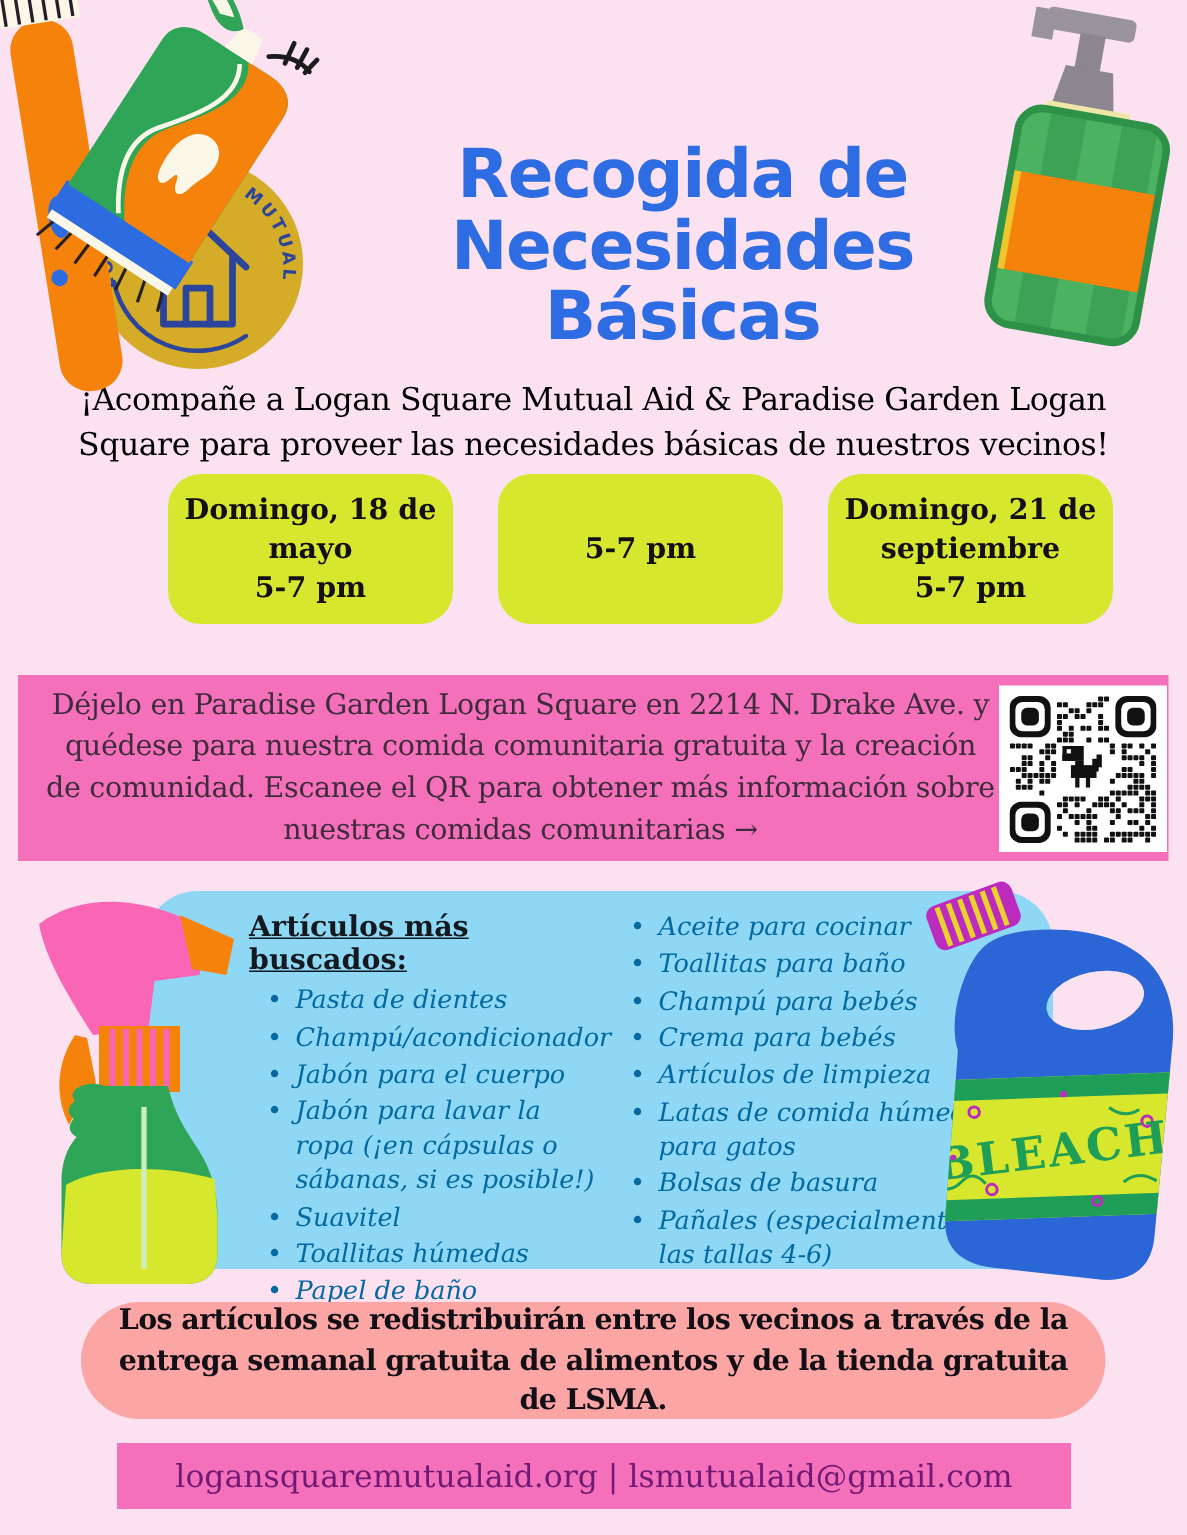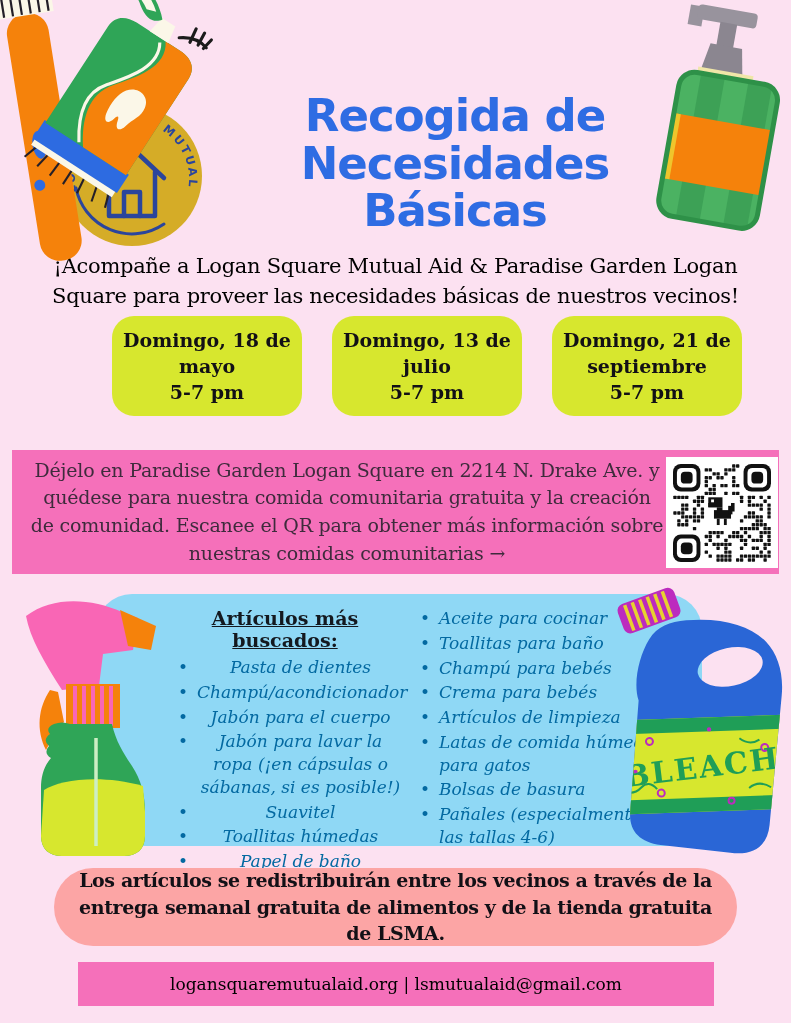--- a/index.html
+++ b/index.html
@@ -30,39 +30,39 @@
   .dropoff-text{position:absolute;left:18px;top:0;width:634px;height:124px;display:flex;
                 align-items:center;justify-content:center;text-align:center;
                 font-size:19px;line-height:1.45;letter-spacing:-0.2px;color:#3E2B3C;}
   .qr-card{position:absolute;left:654px;top:7px;width:112px;height:111px;background:#fff;
            display:flex;align-items:center;justify-content:center;}
   .qr-card svg{width:98px;height:98px;}
 
   
   .items-panel{position:absolute;left:96px;top:594px;width:606px;height:252px;
                background:#8FD8F5;border-radius:36px;}
-  .col-left{position:absolute;left:70px;top:13px;width:238px;text-align:center;}
+  .col-left{position:absolute;left:70px;top:13px;width:238px;}
   .col-right{position:absolute;left:312px;top:13px;width:262px;}
   .items-heading{font-size:19px;font-weight:bold;text-decoration:underline;
                  margin:0 0 5px 0;color:#14191F;}
   .items-panel ul{list-style:none;margin:0;padding:0;font-size:17px;line-height:1.34;color:#0369a1;font-style:italic;}
   .items-panel li{position:relative;padding-left:31px;margin:0 0 2px 0;}
   .items-panel li::before{content:"•";position:absolute;left:12px;}
 
   
   .redistribution{position:absolute;left:54px;top:868px;width:683px;height:78px;
                   background:#fca5a5;border-radius:39px;display:flex;align-items:center;
                   justify-content:center;}
   .redistribution-text{width:648px;text-align:center;font-weight:bold;font-size:19px;
                        line-height:1.42;letter-spacing:-0.4px;color:#121016;}
 
   
   .contact-bar{position:absolute;left:78px;top:962px;width:636px;height:44px;background:#F570BA;
                display:flex;align-items:center;justify-content:center;}
-  .contact-text{font-size:17px;color:#000000;}
+  .contact-text{font-size:21px;color:#701a75;}
 
   
   svg.deco{overflow:visible;position:absolute;}
   .deco-toothbrush{left:-22px;top:-15px;width:110px;height:280px;}
   .deco-toothpaste{left:18px;top:-10px;width:230px;height:230px;}
   .deco-soap{left:650px;top:2px;width:150px;height:230px;}
   .deco-spray{left:8px;top:588px;width:160px;height:280px;}
   .deco-bleach{left:586px;top:588px;width:210px;height:270px;}
 </style>
 </head>
@@ -93,21 +93,20 @@
   </div>
 
   <div class="intro">¡Acompañe a Logan Square Mutual Aid &amp; Paradise Garden Logan Square para proveer las necesidades básicas de nuestros vecinos!</div>
 
   <div class="dates">
     <div class="date-card">
       <div class="date-label">Domingo, 18 de mayo</div>
       <div class="date-time">5-7 pm</div>
     </div>
     <div class="date-card">
-      <div class="date-label">Domingo, 13 de julio</div>
       <div class="date-time">5-7 pm</div>
     </div>
     <div class="date-card">
       <div class="date-label">Domingo, 21 de septiembre</div>
       <div class="date-time">5-7 pm</div>
     </div>
   </div>
 
   <div class="dropoff">
     <div class="dropoff-text">Déjelo en Paradise Garden Logan Square en 2214 N. Drake Ave. y quédese para nuestra comida comunitaria gratuita y la creación de comunidad. Escanee el QR para obtener más información sobre nuestras comidas comunitarias →</div>

